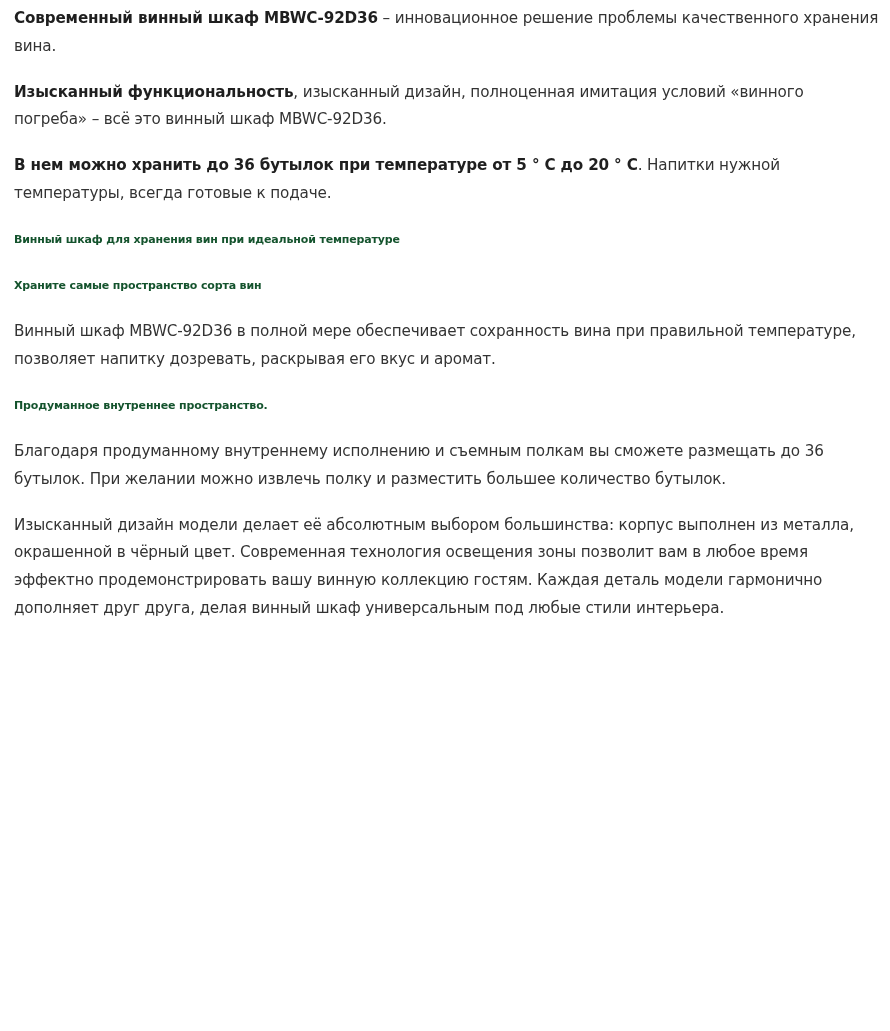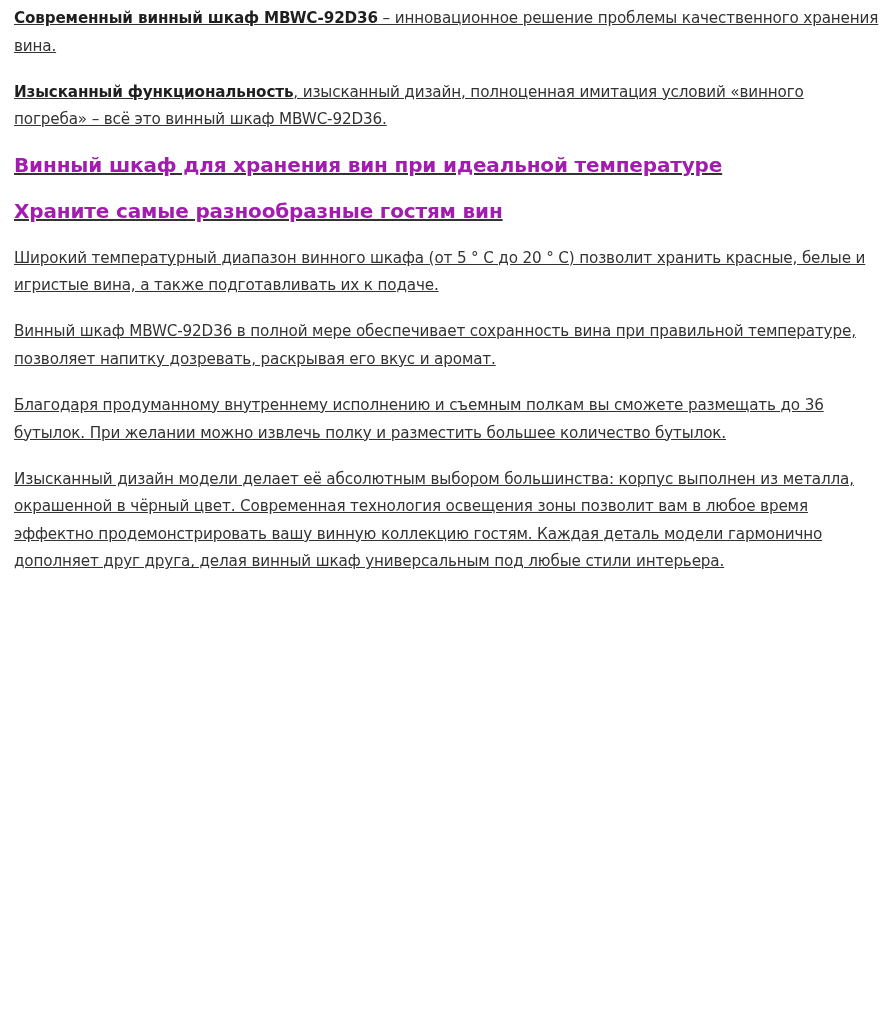--- a/index.html
+++ b/index.html
@@ -8,48 +8,48 @@
     height: 1031px;
     overflow: hidden;
     font-family: "DejaVu Sans", sans-serif;
     color: #333333;
   }
   .content {
     padding: 5px 10px 0 14px;
     font-size: 15.2px;
     line-height: 27.6px;
     letter-spacing: -0.15px;
-    text-decoration: underline;
   }
   .content p {
     margin: 0 0 18.5px 0;
   }
   .content h3 {
     margin: 0 0 18.5px 0;
-    font-size: 20px;
+    font-size: 11px;
     line-height: 27.6px;
     font-weight: bold;
-    color: #a21caf;
+    color: #14532d;
   }
   .content b {
     font-weight: bold;
     color: #1f1f1f;
   }
 </style>
 </head>
 <body>
 
 <div class="content">
   <p><b>Современный винный шкаф MBWC-92D36</b><span> – инновационное решение проблемы качественного хранения вина.</span></p>
 
   <p><b>Изысканный функциональность</b><span>, изысканный дизайн, полноценная имитация условий «винного погреба» – всё это винный шкаф MBWC-92D36.</span></p>
 
+  <p><b>В нем можно хранить до 36 бутылок при температуре от 5 ° C до 20 ° C</b><span>. Напитки нужной температуры, всегда готовые к подаче.</span></p>
 
   <h3>Винный шкаф для хранения вин при идеальной температуре</h3>
 
-  <h3>Храните самые разнообразные гостям вин</h3>
-  <p>Широкий температурный диапазон винного шкафа (от 5 ° C до 20 ° C) позволит хранить красные, белые и игристые вина, а также подготавливать их к подаче.</p>
+  <h3>Храните самые пространство сорта вин</h3>
   <p>Винный шкаф MBWC-92D36 в полной мере обеспечивает сохранность вина при правильной температуре, позволяет напитку дозревать, раскрывая его вкус и аромат.</p>
 
+  <h3>Продуманное внутреннее пространство.</h3>
   <p>Благодаря продуманному внутреннему исполнению и съемным полкам вы сможете размещать  до 36 бутылок. При желании можно извлечь полку и разместить большее количество бутылок.</p>
 
   <p>Изысканный дизайн модели делает её абсолютным выбором большинства: корпус выполнен из металла, окрашенной в чёрный цвет. Современная технология освещения зоны позволит вам в любое время эффектно продемонстрировать вашу винную коллекцию гостям. Каждая деталь модели гармонично дополняет друг друга, делая винный шкаф универсальным под любые стили интерьера.</p>
 </div>
 
 </body></html>

